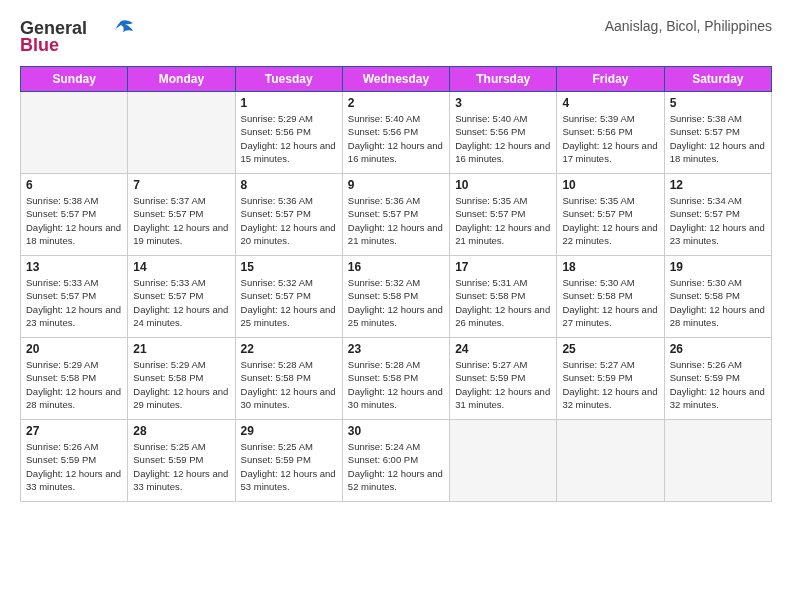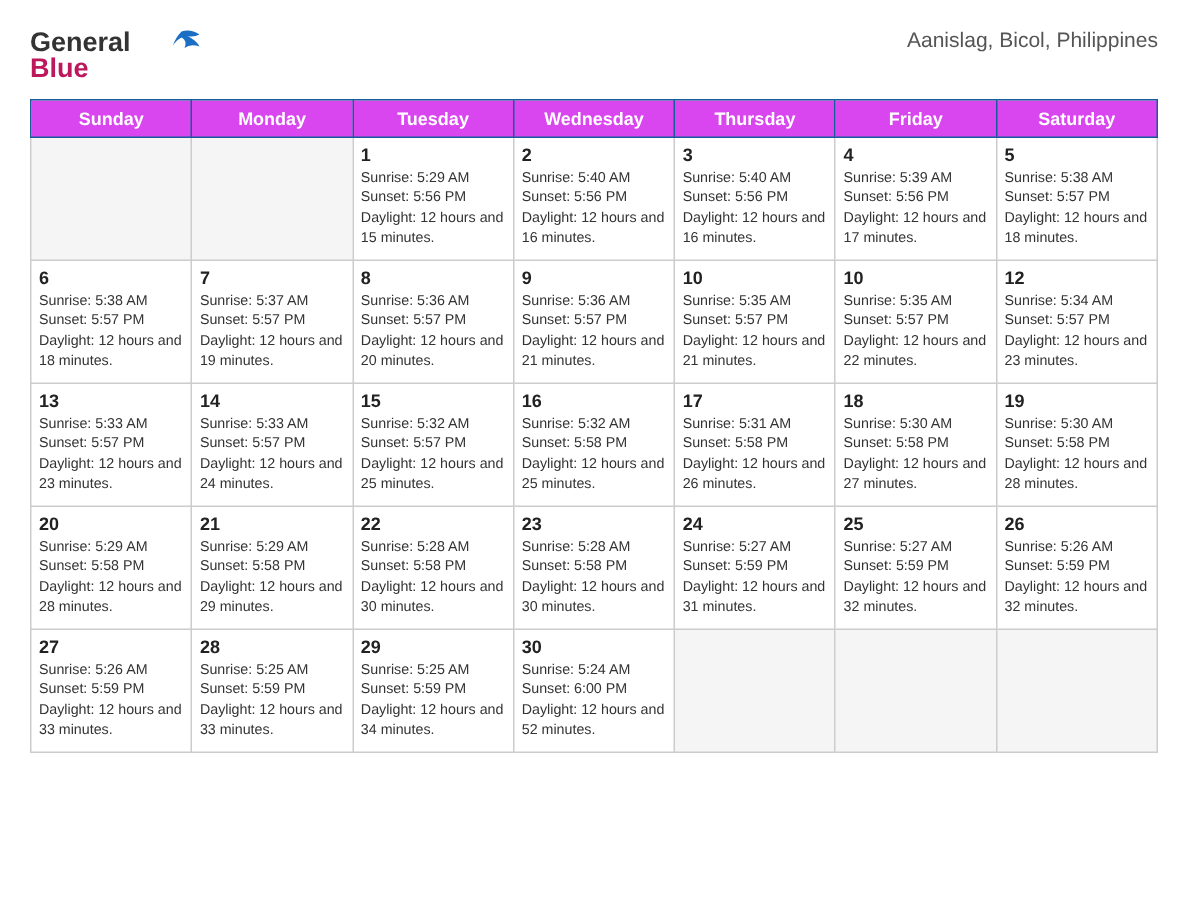--- a/index.html
+++ b/index.html
@@ -246,21 +246,21 @@
           <td>
             <div class="day-num">27</div>
             <div class="day-info"><span>Sunrise: 5:26 AM</span><br><span>Sunset: 5:59 PM</span><br><span>Daylight: 12 hours and 33 minutes.</span></div>
           </td>
           <td>
             <div class="day-num">28</div>
             <div class="day-info"><span>Sunrise: 5:25 AM</span><br><span>Sunset: 5:59 PM</span><br><span>Daylight: 12 hours and 33 minutes.</span></div>
           </td>
           <td>
             <div class="day-num">29</div>
-            <div class="day-info"><span>Sunrise: 5:25 AM</span><br><span>Sunset: 5:59 PM</span><br><span>Daylight: 12 hours and 34 minutes.</span></div>
+            <div class="day-info"><span>Sunrise: 5:25 AM</span><br><span>Sunset: 5:59 PM</span><br><span>Daylight: 12 hours and 53 minutes.</span></div>
           </td>
           <td>
             <div class="day-num">30</div>
             <div class="day-info"><span>Sunrise: 5:24 AM</span><br><span>Sunset: 6:00 PM</span><br><span>Daylight: 12 hours and 52 minutes.</span></div>
           </td>
           <td class="empty"></td>
           <td class="empty"></td>
           <td class="empty"></td>
         </tr>
       </tbody>

